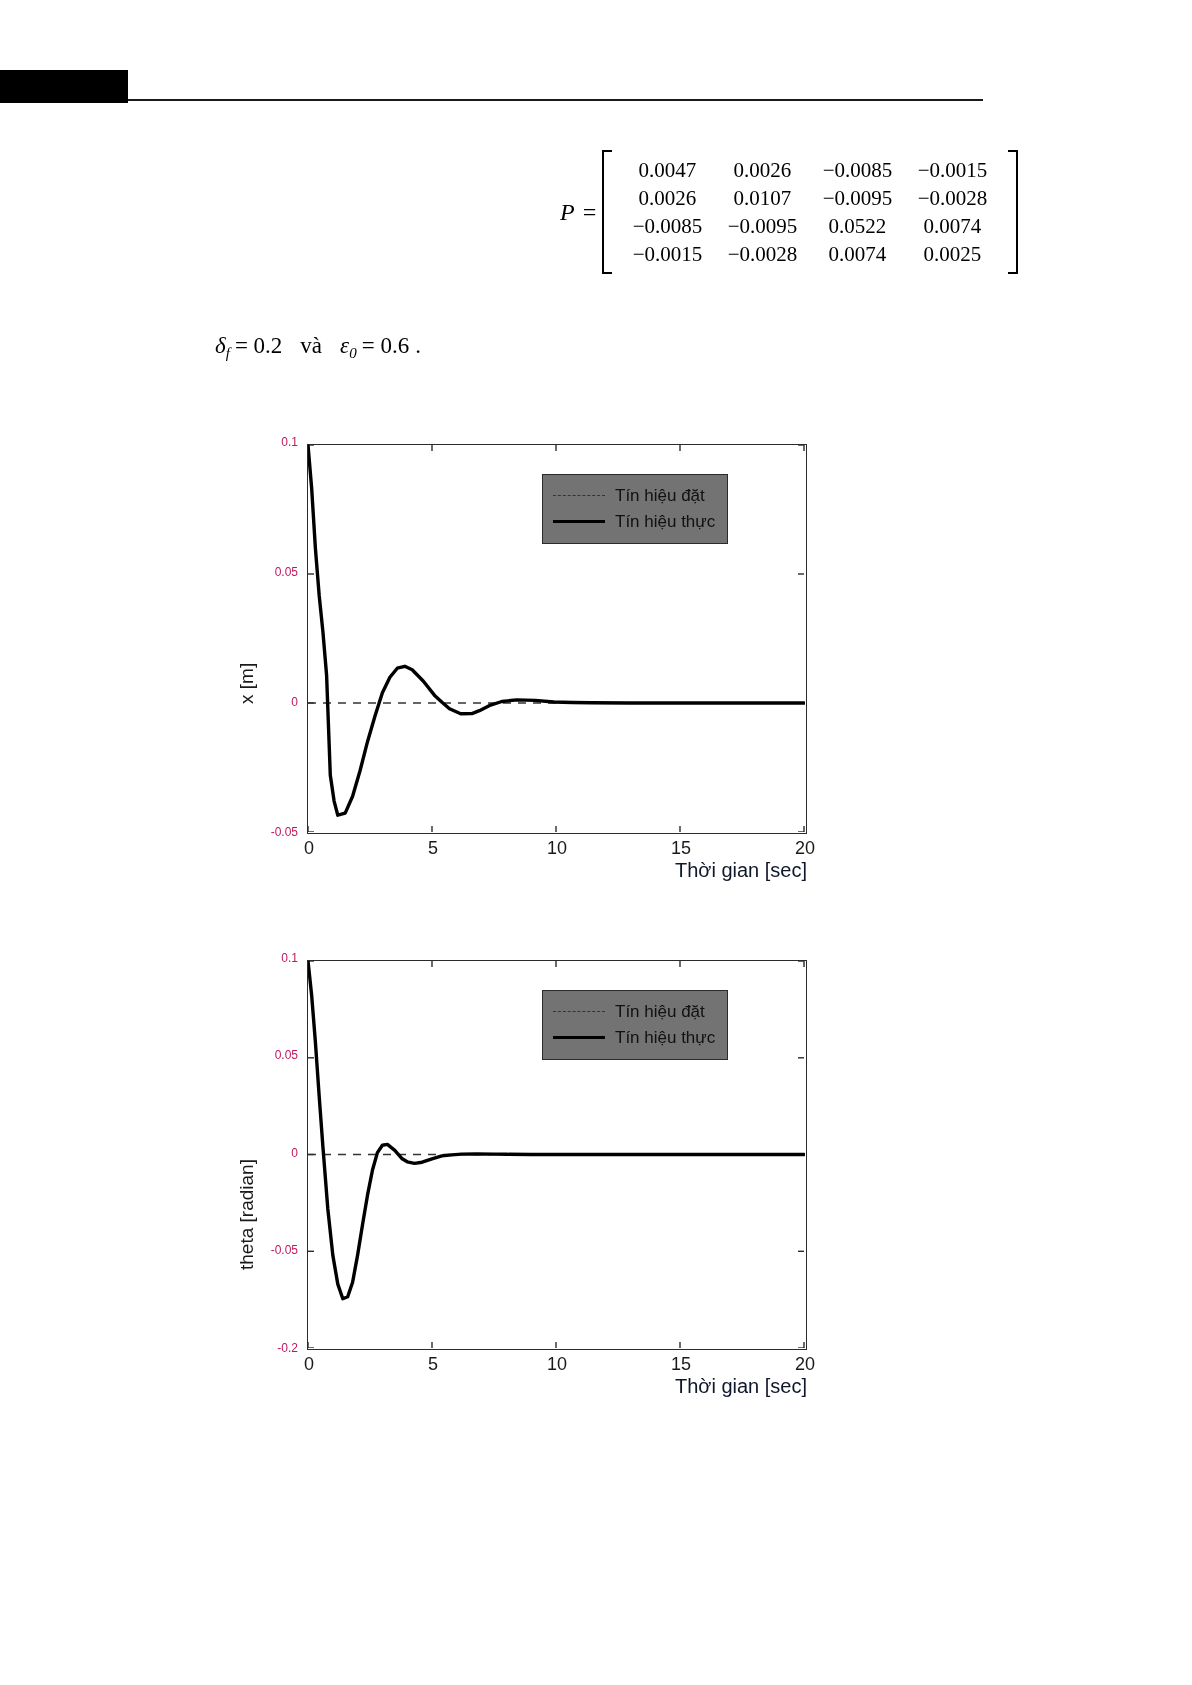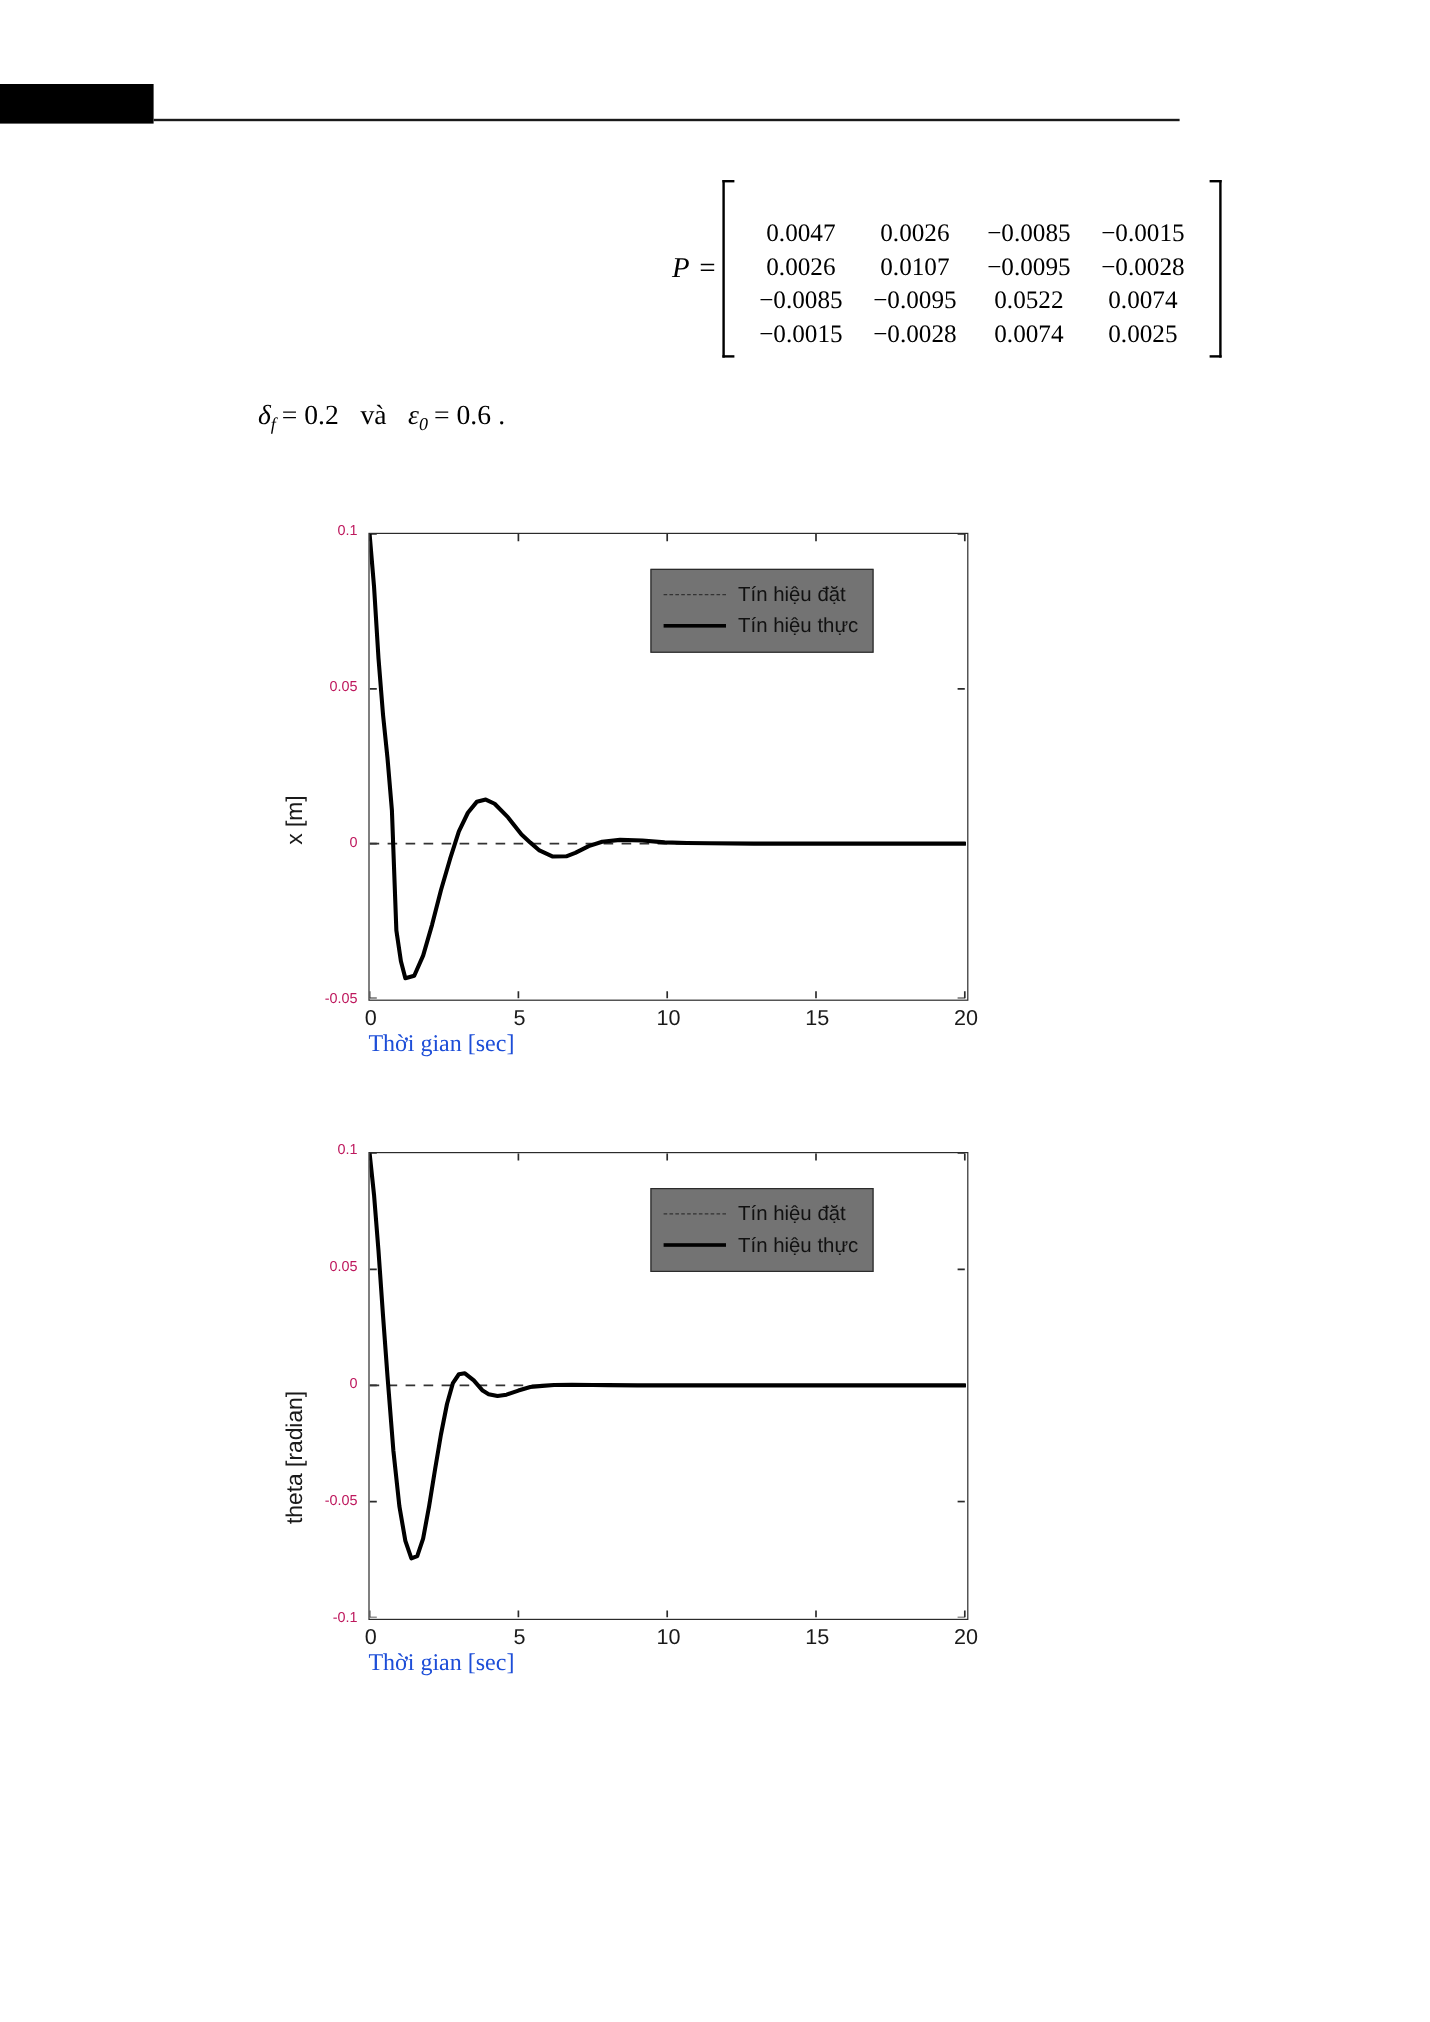--- a/index.html
+++ b/index.html
@@ -72,21 +72,20 @@
   .bracket.left::after  { content:""; left:0; top:0; width:10px; height:2px; }
   .bracket.left span.v  { left:0; bottom:0; width:10px; height:2px; display:block; }
   .bracket.right::before { content:""; right:0; top:0; width:2px; height:100%; }
   .bracket.right::after  { content:""; right:0; top:0; width:10px; height:2px; }
   .bracket.right span.v  { right:0; bottom:0; width:10px; height:2px; display:block; }
 
   #matrix-grid {
     display: grid;
     grid-template-columns: repeat(4, 95px);
     padding: 6px 6px;
-    margin-top: 24px;
   }
   #matrix-grid div {
     font-size: 21px;
     text-align: center;
     line-height: 28px;
     white-space: nowrap;
   }
 
   
   #param-line {
@@ -145,24 +144,24 @@
     white-space: nowrap;
   }
   #ylabel-x { left: 24px; top: 290px; }
   #ylabel-theta { left: 24px; top: 340px; }
 
   .xlabel {
     position: absolute;
     left: 95px;
     top: 445px;
     width: 500px;
-    text-align: left;
-    font-family: Liberation Serif, serif;
+    text-align: right;
+    font-family: Liberation Sans, sans-serif;
     font-size: 20px;
-    color: #1d4ed8;
+    color: #0f172a;
   }
 
   .ytick {
     position: absolute;
     right: 0;
     font-family: "Liberation Sans", sans-serif;
     font-size: 12px;
     color: #be185d;
     text-align: right;
     white-space: nowrap;
@@ -341,21 +340,21 @@
   </div>
 </div>
 
 <div class="figure" id="figure-theta">
   <div class="plot-wrap">
     <div class="ytick-col">
       <div class="ytick" style="top:21px">0.1</div>
       <div class="ytick" style="top:118px">0.05</div>
       <div class="ytick" style="top:216px">0</div>
       <div class="ytick" style="top:313px">-0.05</div>
-      <div class="ytick" style="top:411px">-0.1</div>
+      <div class="ytick" style="top:411px">-0.2</div>
     </div>
 
     <div class="axes-box">
       <svg class="axes-svg" width="497" height="387" viewBox="0 0 497 387">
         <g stroke="#2b2b2b" stroke-width="1.4">
           <line x1="0" y1="0" x2="0" y2="6"></line>
           <line x1="124" y1="0" x2="124" y2="6"></line>
           <line x1="248" y1="0" x2="248" y2="6"></line>
           <line x1="372" y1="0" x2="372" y2="6"></line>
           <line x1="496" y1="0" x2="496" y2="6"></line>

